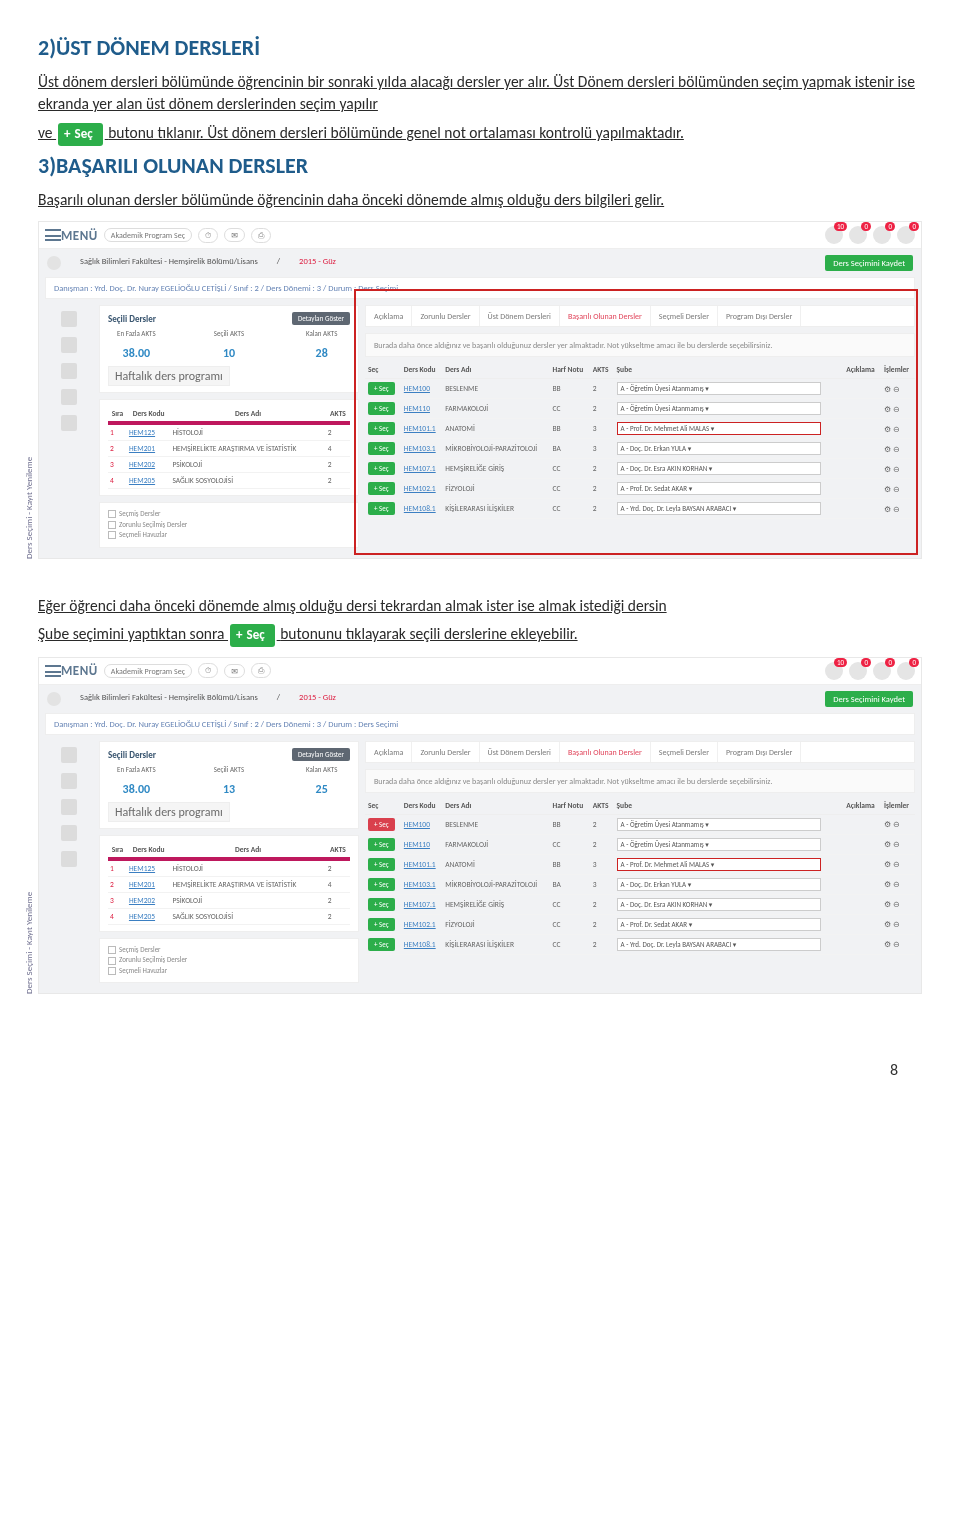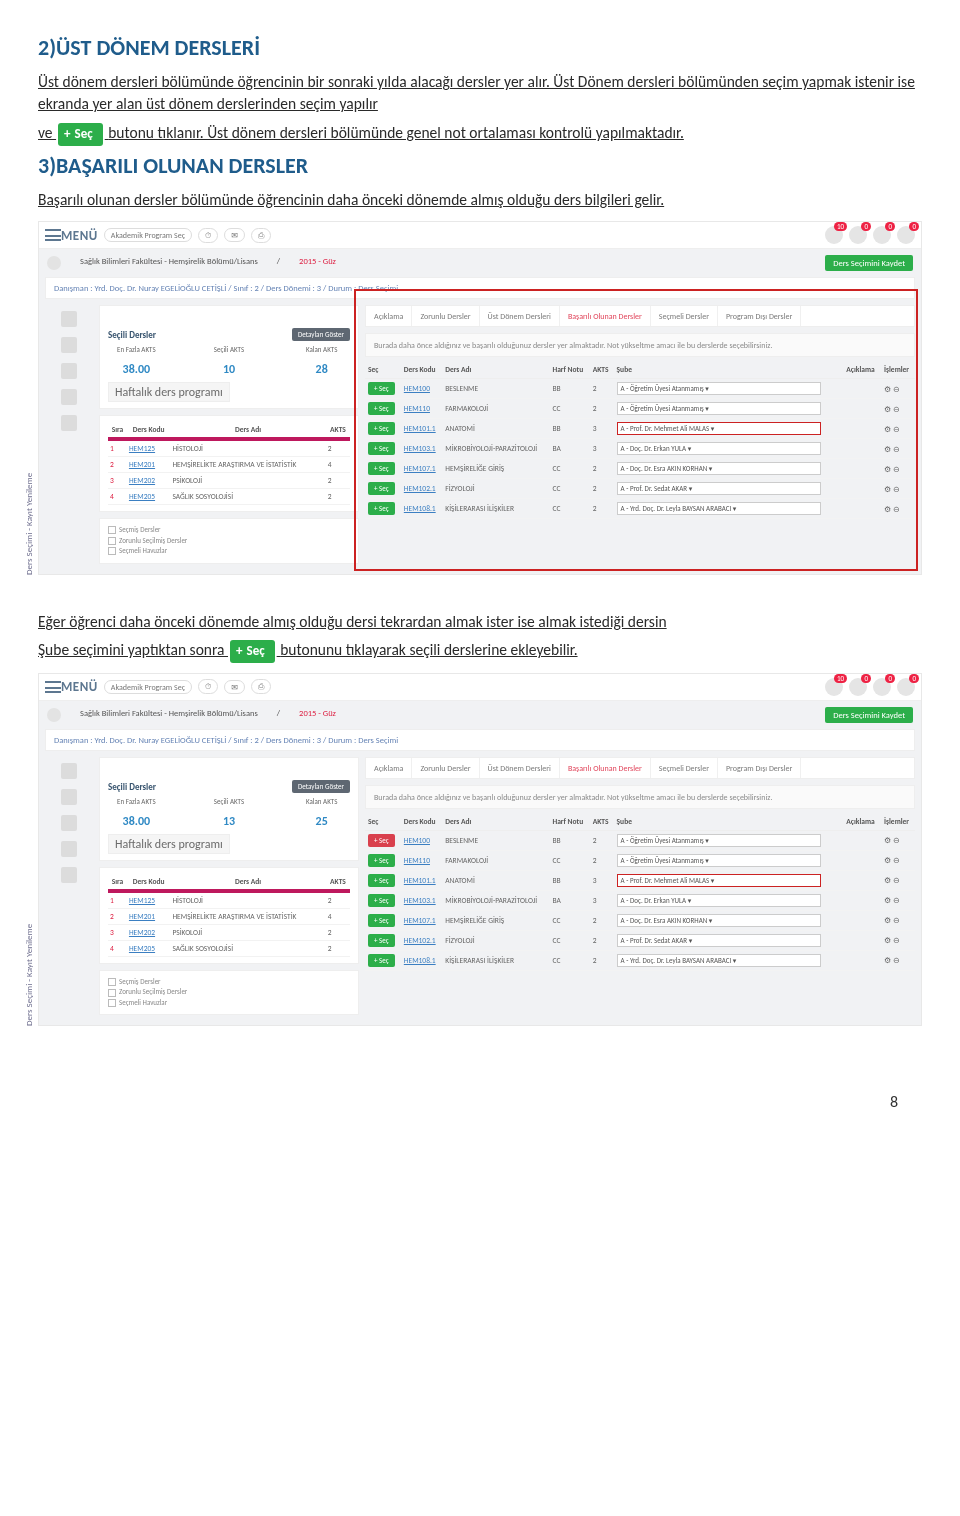--- a/index.html
+++ b/index.html
@@ -21,21 +21,21 @@
   .crumb { padding: 6px 8px; display:flex; align-items:center; gap:8px; }
   .crumb-left { display:flex; align-items:flex-start; gap:19px; }
   .logo { width:14px; height:14px; background:#e3e3e3; border-radius:50%; }
   .save-btn { background:#2cae4a; color:#fff; font-size:8.5px; padding:3px 8px; border-radius:2px; }
   .subcrumb { background:#fff; margin: 0 6px 6px 6px; padding: 5px 8px; border:1px solid #eee; color:#6684b5; font-size:8.5px; }
   .main { display:flex; gap:6px; padding: 0 6px 10px 6px; }
   .side { width:48px; display:flex; flex-direction:column; gap:10px; align-items:center; padding-top:6px; }
   .side-item { width:16px; height:16px; background:#dcdcdc; border-radius:2px; }
   .left-panel { width:260px; display:flex; flex-direction:column; gap:6px; }
   .card { background:#fff; border:1px solid #eee; padding:6px 8px; }
-  .card-head { display:flex; justify-content:space-between; align-items:center;margin-top:16px; }
+  .card-head { display:flex; justify-content:space-between; align-items:center; }
   .card-title { color:#3a5670; font-size:9px; font-weight:600; }
   .detail-btn { background:#5e6772; color:#fff; font-size:7px; padding:2px 6px; border-radius:2px; }
   .akts-row { display:flex; justify-content:space-between; padding:4px 2px; color:#666; font-size:7px;gap:40px; }
   .akts-row span { display:block; text-align:center; flex:1; }
   .akts-row .val { color:#2f89c4; font-weight:600; font-size:12px; }
   .haftalik { display:inline-block; background:#f5f5f5; border:1px solid #eee; padding:2px 6px; font-size:12px; color:#6b6b6b; margin-top:2px; }
   .mini-table { width:100%; border-collapse:collapse; font-size:7.5px; }
   .mini-table th { text-align:center; color:#555; padding:3px 2px; border-bottom:4px solid #be185d; font-weight:600; }
   .mini-table td { padding:3px 2px; border-bottom:1px solid #f2f2f2; color:#666; }
   .mini-table td.link { color:#3b7fc2; text-decoration:underline; }

